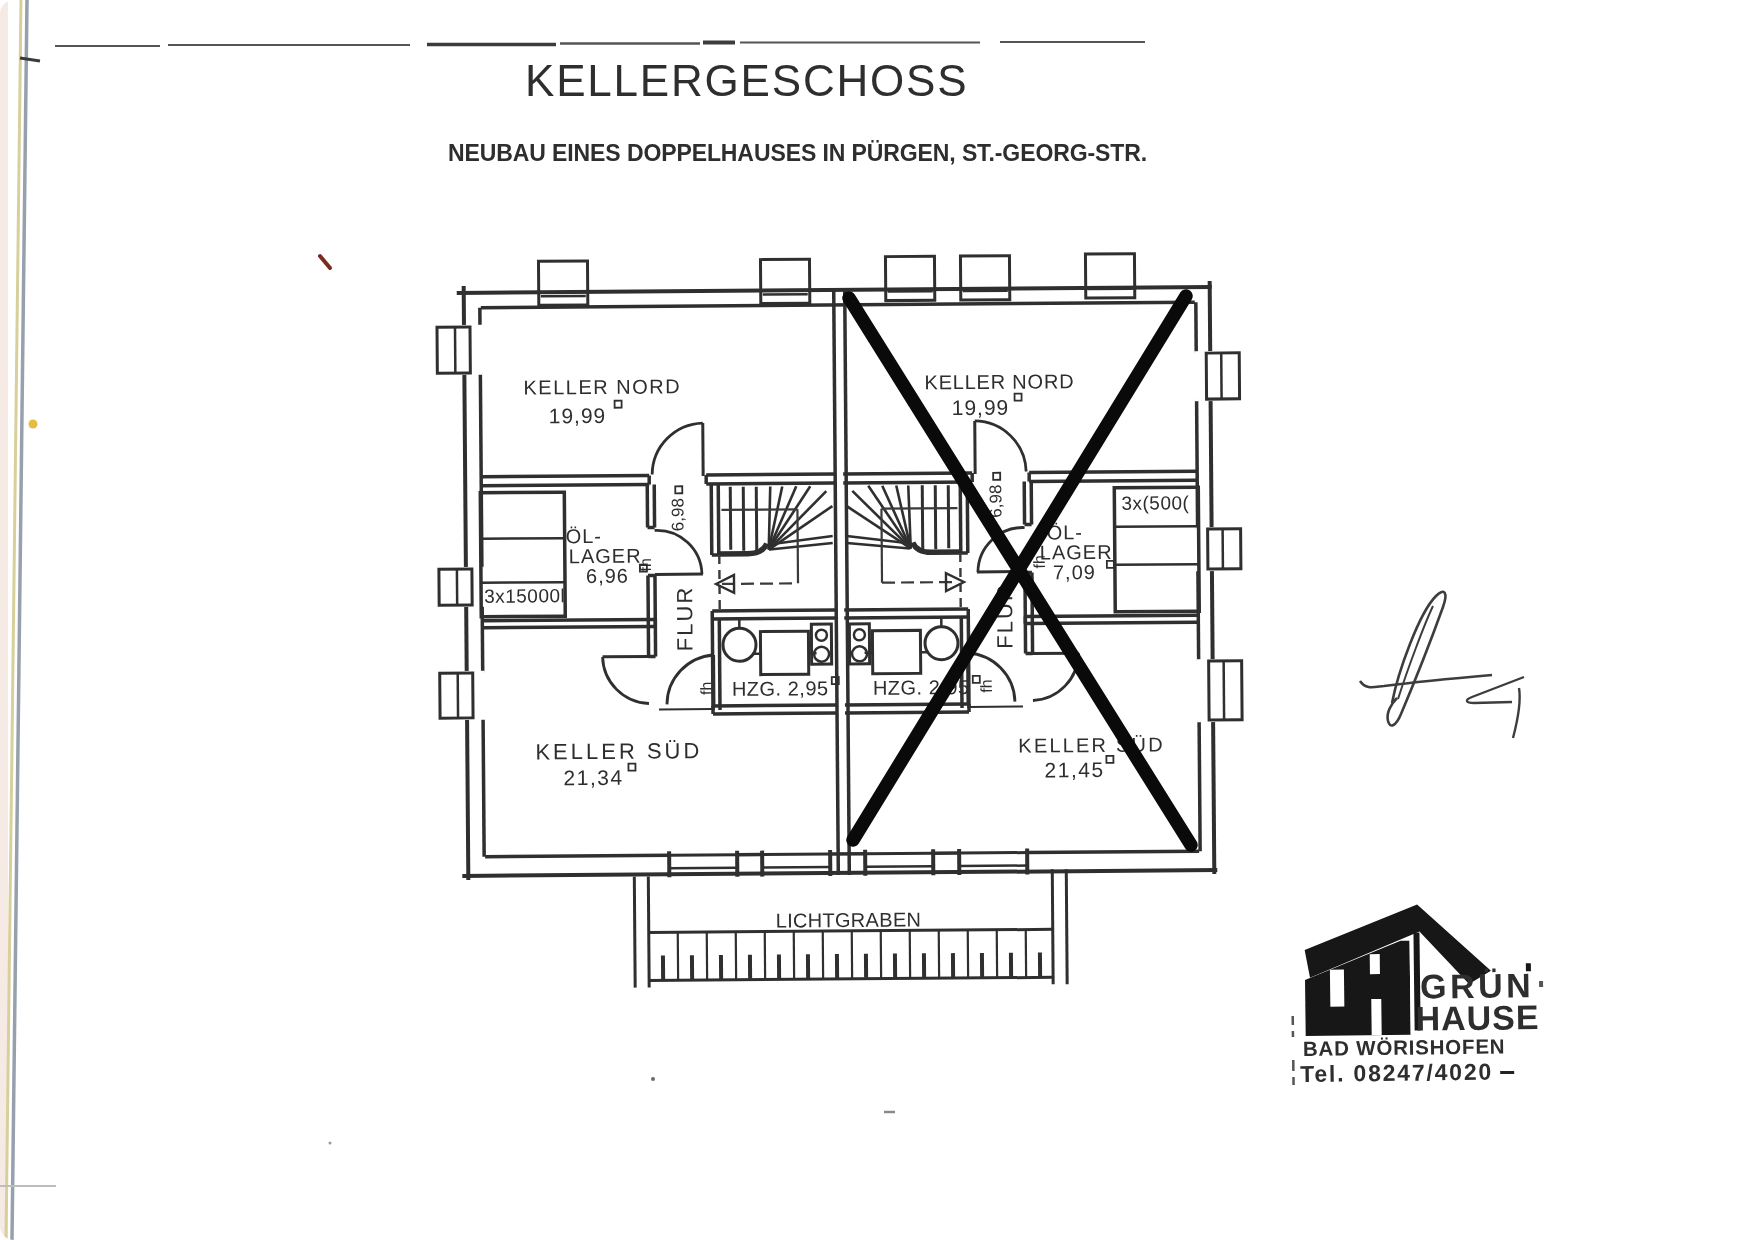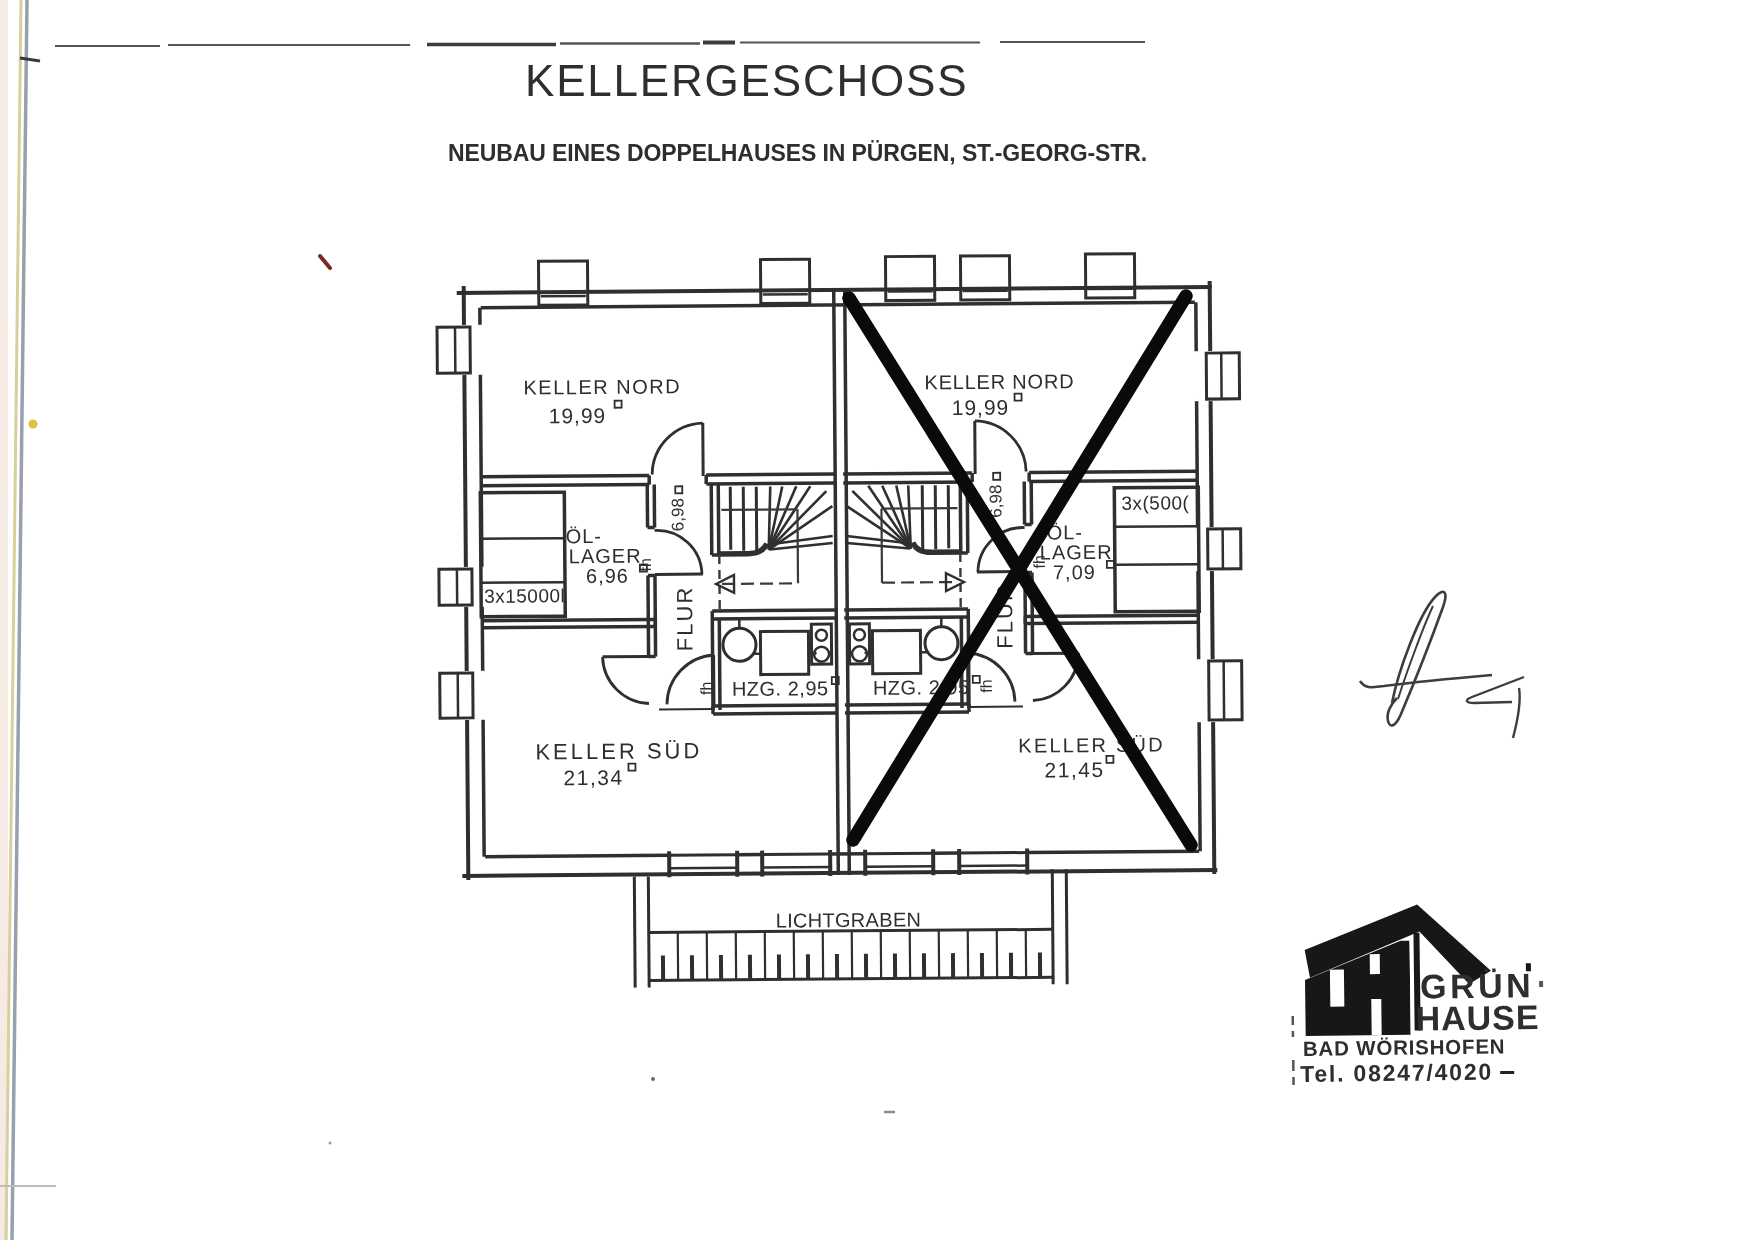--- a/index.html
+++ b/index.html
@@ -1,16 +1,16 @@
 <!DOCTYPE html>
 <html><head>
 <meta charset="utf-8">
 <style>
   html,body{margin:0;padding:0;background:#ffffff;}
-  .page{position:relative;width:1753px;height:1240px;background:#ffffff;overflow:hidden;font-family:"Liberation Sans",sans-serif;}
+  .page{position:relative;width:1753px;height:1240px;background:#ffffff;overflow:hidden;font-family:"Liberation Sans",sans-serif;border-radius:14px;}
   svg text{font-family:"Liberation Sans",sans-serif;fill:#2e2e2e;}
 </style>
 </head>
 <body>
 <div class="page">
 <svg width="1753" height="1240" viewBox="0 0 1753 1240">
 <rect x="0" y="0" width="1753" height="1240" fill="#ffffff"></rect>
 
 <rect x="0" y="0" width="8" height="1240" fill="#f6eae5"></rect>
 

